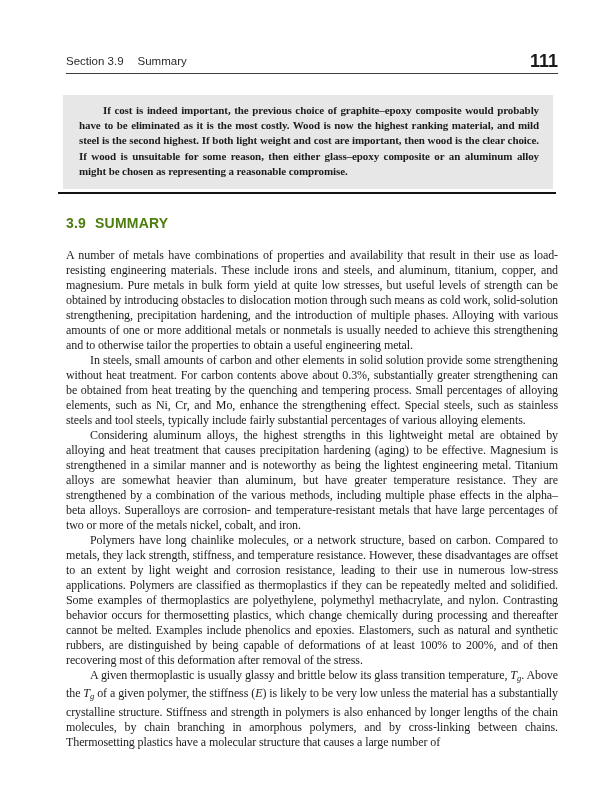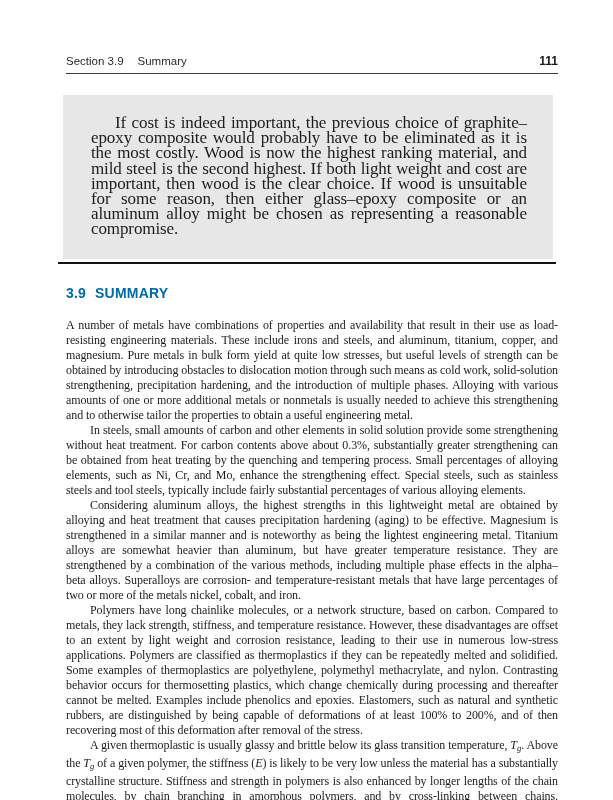--- a/index.html
+++ b/index.html
@@ -24,60 +24,61 @@
     font-size: 11.5px;
     line-height: 12px;
     color: #2a2a2a;
     display: flex;
     align-items: flex-end;
   }
   .running-head .rh-title { margin-left: 14px; }
   .running-head .pagenum {
     margin-left: auto;
     font-weight: bold;
-    font-size: 12px;
+    font-size: 18px;
     color: #1a1a1a;
   }
   .head-rule {
     height: 1px;
     background: #3d3d3d;
     margin-top: 6px;
   }
   
   .example-box {
     box-sizing: border-box;
     margin-top: 21px;
     margin-left: -3px;
     width: 490px;
     background: #e7e7e7;
     padding: 4px 10px 6px 12px;
   }
   .example-box p {
-    margin: 16px;
-    font-size: 17px;
+    margin: 4px;
+    font-size: 11px;
     line-height: 15.2px;
     text-align: justify;
     text-indent: 24px;
     letter-spacing: -0.1px;
+    font-weight: bold;
   }
   .example-rule {
     margin-top: 3px;
     margin-left: -8px;
     width: 498px;
     height: 2px;
     background: #131313;
   }
   
   h2.section-heading {
     margin: 22px 0 0 0;
     font-family: "Liberation Sans", sans-serif;
     font-weight: bold;
     font-size: 14px;
     line-height: 15px;
-    color: #0369a1;
+    color: #4d7c0f;
     letter-spacing: 0.2px;
   }
   h2.section-heading .h-num { margin-right: 9px; }
   
   .body-text {
     margin-top: 17px;
     font-size: 12px;
     line-height: 15px;
     text-align: justify;
     letter-spacing: -0.1px;

